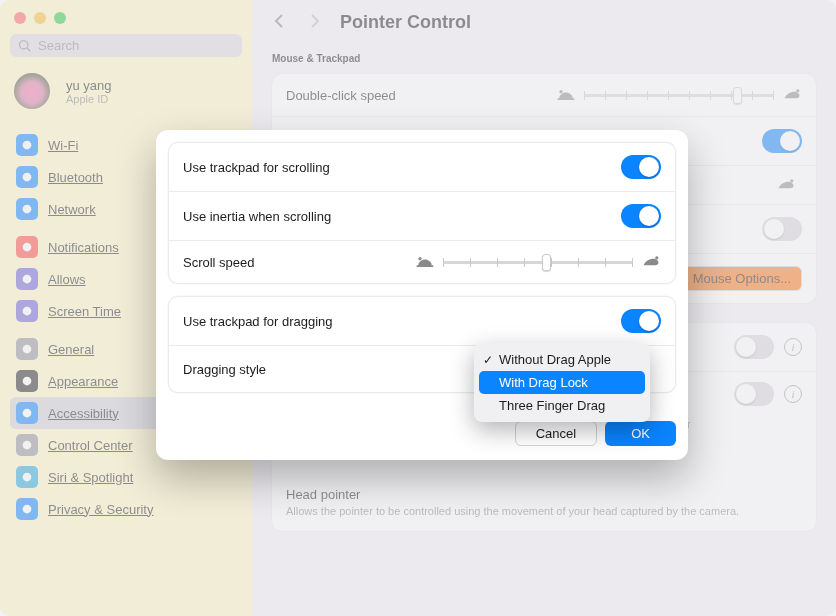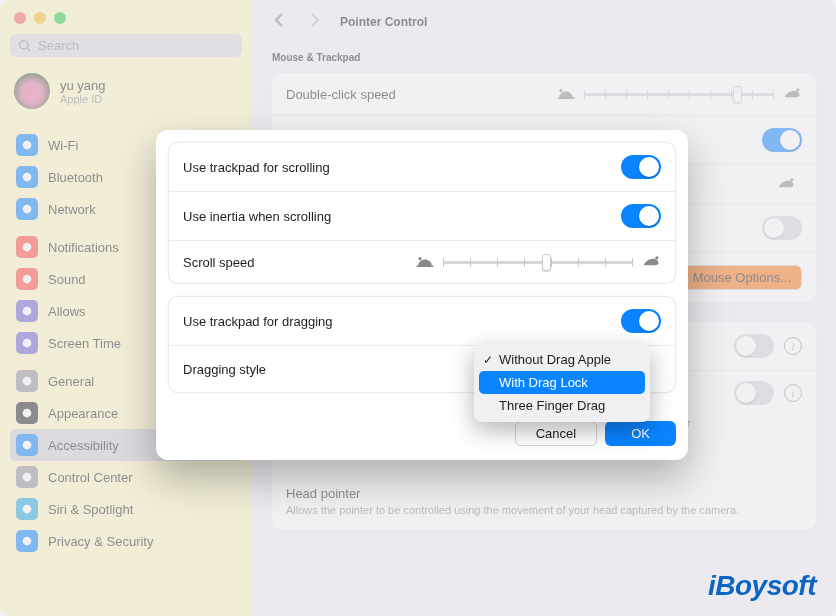--- a/index.html
+++ b/index.html
@@ -6,33 +6,33 @@
   body { width: 836px; height: 616px; overflow: hidden; background: #f2f2f5; position: relative; }
   .window { width: 836px; height: 616px; display: flex; background: #ececef; position: relative; border-radius: 10px; overflow: hidden;}
   .sidebar { width: 252px; background: #fef9c3; padding: 8px 10px; }
   .traffic { display: flex; gap: 8px; padding: 4px 4px 10px 4px; }
   .dot { width: 12px; height: 12px; border-radius: 50%; }
   .dot.red { background: #ff5f57; }
   .dot.yellow { background: #febc2e; }
   .dot.green { background: #28c840; }
   .search { display:flex; align-items:center; background: #dcd9df; border-radius: 6px; padding: 4px 8px; color:#8a8a8d; font-size:13px; margin-bottom:10px;}
   .search svg{width:14px;height:14px;margin-right:6px;fill:#8a8a8d;}
-  .user-row{display:flex;align-items:center;gap:10px;padding:6px 4px 14px 4px;}
+  .user-row{display:flex;align-items:center;gap:16px;padding:6px 4px 14px 4px;}
   .avatar{width:36px;height:36px;border-radius:50%;background:radial-gradient(circle at 50% 55%, #ff6fa5 0%, #d87aa0 40%, #4b5a3a 70%, #2d3828 100%);}
   .user-name{font-size:13px;color:#1d1d1f;}
   .user-sub{font-size:11px;color:#8a8a8d;}
   .sb-section{margin-top:6px;}
-  .sb-item{display:flex;align-items:center;gap:10px;padding:5px 6px;border-radius:6px;font-size:13px;color:#1d1d1f;}
+  .sb-item{display:flex;align-items:center;gap:10px;padding:5px 6px;border-radius:6px;font-size:13px;color:#1d1d1f;text-decoration:underline;}
   .sb-item .icon-box{width:22px;height:22px;border-radius:5px;display:flex;align-items:center;justify-content:center;}
   .sb-item.active{background:#cfced3;}
   .content{flex:1;background:#f3f2f5;position:relative;padding:10px 20px;overflow:hidden;}
   .header{display:flex;align-items:center;gap:14px;padding:2px 0 12px 0;}
   .nav-btn{width:20px;height:20px;color:#888;}
   .nav-btn svg{width:16px;height:16px;stroke:#8a8a8d;stroke-width:2.2;fill:none;}
-  .title{font-size:12px;font-weight:600;color:#1d1d1f;}
+  .title{font-size:18px;font-weight:600;color:#1d1d1f;}
   .section-label{font-size:10px;font-weight:600;color:#1d1d1f;margin:8px 0 10px 0;}
   .card{background:#fff;border-radius:10px;padding:0;box-shadow:0 0 0 0.5px rgba(0,0,0,0.05);}
   .row{display:flex;align-items:center;justify-content:space-between;padding:12px 14px;border-bottom:1px solid #eceaee;font-size:13px;color:#1d1d1f;}
   .row:last-child{border-bottom:none;}
   .slider-group{display:flex;align-items:center;gap:8px;}
   .tortoise,.hare{width:20px;height:14px;fill:#8a8a8d;}
   .slider{position:relative;width:190px;height:18px;}
   .slider .track{position:absolute;top:8px;left:0;right:0;height:3px;background:#d7d6da;border-radius:2px;}
   .slider .ticks{position:absolute;top:5px;left:0;right:0;display:flex;justify-content:space-between;}
   .slider .ticks span{width:1px;height:9px;background:#c9c8cc;}
@@ -115,28 +115,20 @@
         <div class="sb-section">
           <div class="sb-item">
             <div class="icon-box" style="background: rgb(255, 69, 58);">
               <svg width="14" height="14" viewBox="0 0 16 16" fill="#fff">
                 <circle cx="8" cy="8" r="5"></circle>
               </svg>
             </div>
             <span>Notifications</span>
           </div>
           <div class="sb-item">
-            <div class="icon-box" style="background: rgb(255, 69, 58);">
-              <svg width="14" height="14" viewBox="0 0 16 16" fill="#fff">
-                <circle cx="8" cy="8" r="5"></circle>
-              </svg>
-            </div>
-            <span>Sound</span>
-          </div>
-          <div class="sb-item">
             <div class="icon-box" style="background: rgb(107, 93, 211);">
               <svg width="14" height="14" viewBox="0 0 16 16" fill="#fff">
                 <circle cx="8" cy="8" r="5"></circle>
               </svg>
             </div>
             <span>Allows</span>
           </div>
           <div class="sb-item">
             <div class="icon-box" style="background: rgb(107, 93, 211);">
               <svg width="14" height="14" viewBox="0 0 16 16" fill="#fff">
@@ -356,14 +348,13 @@
       <span>Without Drag Apple</span>
     </div>
     <div class="popup-item selected">
       <span>With Drag Lock</span>
     </div>
     <div class="popup-item">
       <span>Three Finger Drag</span>
     </div>
   </div>
 
-  <div class="watermark"><span class="i">iBoysoft</span></div>
 </div>
 
 </body></html>

